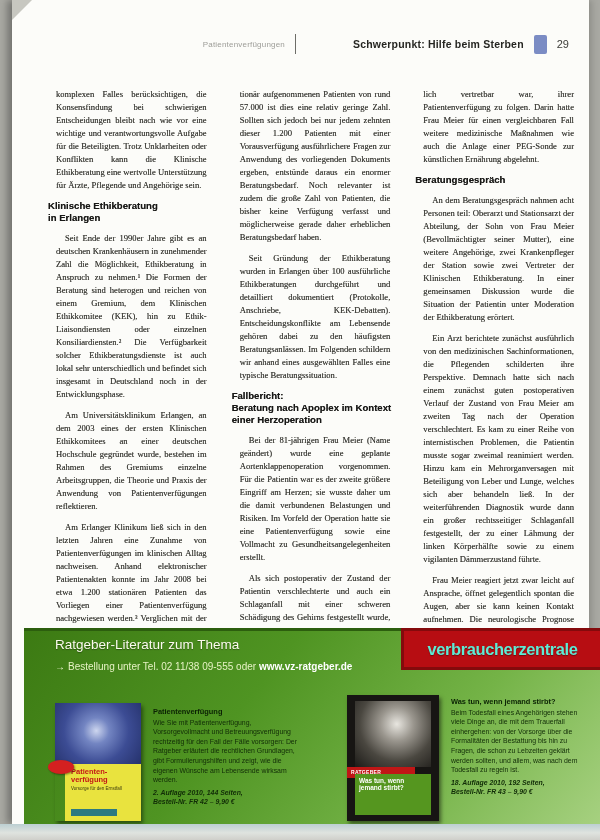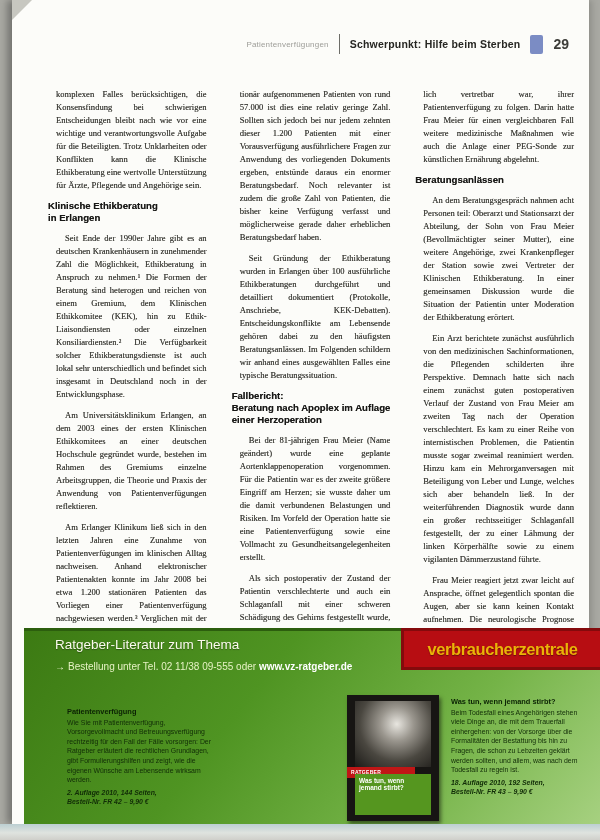--- a/index.html
+++ b/index.html
@@ -11,23 +11,23 @@
          box-shadow:-5px 0 7px rgba(0,0,0,.30), 4px 0 6px rgba(0,0,0,.12);}
   .fold{position:absolute;left:0;top:0;width:0;height:0;
         border-top:20px solid #b9b9b2;border-right:20px solid transparent;opacity:.8;}
   .bottom-strip{position:absolute;left:0;top:824px;width:600px;height:16px;
         background:linear-gradient(180deg,#bccfd2 0%,#dfe3df 55%,#cfcfca 100%);}
 
   
   .pagehead{position:absolute;right:20px;top:34px;display:flex;align-items:center;gap:10px;}
   .kicker{font-size:8px;color:#9d9d98;letter-spacing:.2px;}
   .head-divider{width:1px;height:20px;background:#6d6d68;}
-  .head-title{font-size:10.5px;font-weight:bold;color:#262622;letter-spacing:.2px;}
+  .head-title{font-size:10.5px;font-weight:bold;color:#262622;letter-spacing:.2px;margin-left:47px;}
   .head-square{width:13px;height:19px;border-radius:2px;}
-  .pageno{font-size:14px;font-weight:bold;color:#3c3c38;}
+  .pageno{font-size:11px;font-weight:normal;color:#3c3c38;}
 
   
   .columns{position:absolute;left:36px;top:80px;width:534px;height:546px;display:flex;gap:17px;}
   .col{flex:1;height:100%;overflow:hidden;text-align:justify;
        font-family:"Liberation Serif",serif;font-size:8.6px;line-height:13px;color:#3a3a35;
        text-shadow:0 0 .6px rgba(70,70,64,.75);}
   .col p{margin:8px;}
   .col p.ind{text-indent:9px;}
   .col h3{margin:8px 0 3px 0;font-family:"Liberation Sans",sans-serif;font-size:9.6px;
           line-height:12px;color:#181816;white-space:pre-line;text-align:left;
@@ -38,21 +38,21 @@
           background:linear-gradient(128deg,#3c7a13 0%,#4f9422 38%,#74b347 70%,#a7d181 100%);
           border-top:3px solid #2c5e0e;}
   .footer-title{position:absolute;left:31px;top:6px;font-size:13.5px;font-weight:normal;color:#fbfbee;
                 text-shadow:0 1px 1px rgba(0,0,0,.35);}
   .order-line{position:absolute;left:31px;top:30px;font-size:10px;color:#e6f2c4;}
   .order-line .arrow{margin-right:3px;color:#f2f8d8;}
   .order-line .link{font-weight:bold;color:#ffffff;}
 
   .brand-box{position:absolute;right:0;top:-3px;width:197px;height:36px;background:#b70d12;
              border:3px solid #840a0c;border-right:none;display:flex;align-items:center;justify-content:center;}
-  .brand-box span{color:#eab308;font-weight:bold;font-size:16.5px;letter-spacing:-.4px;
+  .brand-box span{color:#5eead4;font-weight:bold;font-size:16.5px;letter-spacing:-.4px;
                   text-shadow:0 1px 1px rgba(0,0,0,.4);}
 
   .books{position:absolute;left:31px;top:64px;right:14px;display:flex;}
   .book{display:flex;}
   .book-text{font-size:6.9px;line-height:9.6px;color:#112c07;}
   .book-text .btitle{font-weight:bold;font-size:7.4px;color:#0b2204;display:block;margin-bottom:1px;}
   .book-text .bmeta{font-weight:bold;font-style:italic;display:block;margin-top:3px;}
 
   
   .cover1{position:relative;width:86px;height:118px;margin-top:8px;box-shadow:2px 3px 4px rgba(0,0,0,.45);flex:none;}
@@ -95,46 +95,56 @@
           <h3>Klinische Ethikberatung
 in Erlangen</h3>
           <p class="ind">Seit Ende der 1990er Jahre gibt es an deutschen Krankenhäusern in zunehmender Zahl die Möglichkeit, Ethikberatung in Anspruch zu nehmen.¹ Die Formen der Beratung sind heterogen und reichen von einem Gremium, dem Klinischen Ethikkomitee (KEK), hin zu Ethik-Liaisondiensten oder einzelnen Konsiliardiensten.² Die Verfügbarkeit solcher Ethikberatungsdienste ist auch lokal sehr unterschiedlich und befindet sich insgesamt in Deutschland noch in der Entwicklungsphase.</p>
           <p class="ind">Am Universitätsklinikum Erlangen, an dem 2003 eines der ersten Klinischen Ethikkomitees an einer deutschen Hochschule gegründet wurde, bestehen im Rahmen des Gremiums einzelne Arbeitsgruppen, die Theorie und Praxis der Anwendung von Patientenverfügungen reflektieren.</p>
           <p class="ind">Am Erlanger Klinikum ließ sich in den letzten Jahren eine Zunahme von Patientenverfügungen im klinischen Alltag nachweisen. Anhand elektronischer Patientenakten konnte im Jahr 2008 bei etwa 1.200 stationären Patienten das Vorliegen einer Patientenverfügung nachgewiesen werden.³ Verglichen mit der Gesamtzahl der in jenem Jahr sta-</p>
         </div>
       <div class="col">
           <p>tionär aufgenommenen Patienten von rund 57.000 ist dies eine relativ geringe Zahl. Sollten sich jedoch bei nur jedem zehnten dieser 1.200 Patienten mit einer Vorausverfügung ausführlichere Fragen zur Anwendung des vorliegenden Dokuments ergeben, entstünde daraus ein enormer Beratungsbedarf. Noch relevanter ist zudem die große Zahl von Patienten, die bisher keine Verfügung verfasst und möglicherweise gerade daher erheblichen Beratungsbedarf haben.</p>
           <p class="ind">Seit Gründung der Ethikberatung wurden in Erlangen über 100 ausführliche Ethikberatungen durchgeführt und detailliert dokumentiert (Protokolle, Anschriebe, KEK-Debatten). Entscheidungskonflikte am Lebensende gehören dabei zu den häufigsten Beratungsanlässen. Im Folgenden schildern wir anhand eines ausgewählten Falles eine typische Beratungssituation.</p>
           <h3>Fallbericht:
-Beratung nach Apoplex im Auflage
+Beratung nach Apoplex im Kontext
 einer Herzoperation</h3>
           <p class="ind">Bei der 81-jährigen Frau Meier (Name geändert) wurde eine geplante Aortenklappenoperation vorgenommen. Für die Patientin war es der zweite größere Eingriff am Herzen; sie wusste daher um die damit verbundenen Belastungen und Risiken. Im Vorfeld der Operation hatte sie eine Patientenverfügung sowie eine Vollmacht zu Gesundheitsangelegenheiten erstellt.</p>
           <p class="ind">Als sich postoperativ der Zustand der Patientin verschlechterte und auch ein Schlaganfall mit einer schweren Schädigung des Gehirns festgestellt wurde, stellte sich für die beratenden Ärzte die Frage, ob es in dieser Situation recht-</p>
         </div>
       <div class="col">
           <p>lich vertretbar war, ihrer Patientenverfügung zu folgen. Darin hatte Frau Meier für einen vergleichbaren Fall weitere medizinische Maßnahmen wie auch die Anlage einer PEG-Sonde zur künstlichen Ernährung abgelehnt.</p>
-          <h3>Beratungsanlässen</h3>
+          <h3>Beratungsgespräch</h3>
           <p class="ind">An dem Beratungsgespräch nahmen acht Personen teil: Oberarzt und Stationsarzt der Abteilung, der Sohn von Frau Meier (Bevollmächtigter seiner Mutter), eine weitere Angehörige, zwei Krankenpfleger der Station sowie zwei Vertreter der Klinischen Ethikberatung. In einer gemeinsamen Diskussion wurde die Situation der Patientin unter Moderation der Ethikberatung erörtert.</p>
           <p class="ind">Ein Arzt berichtete zunächst ausführlich von den medizinischen Sachinformationen, die Pflegenden schilderten ihre Perspektive. Demnach hatte sich nach einem zunächst guten postoperativen Verlauf der Zustand von Frau Meier am zweiten Tag nach der Operation verschlechtert. Es kam zu einer Reihe von internistischen Problemen, die Patientin musste sogar zweimal reanimiert werden. Hinzu kam ein Mehrorganversagen mit Beteiligung von Leber und Lunge, welches sich aber behandeln ließ. In der weiterführenden Diagnostik wurde dann ein großer rechtsseitiger Schlaganfall festgestellt, der zu einer Lähmung der linken Körperhälfte sowie zu einem vigilanten Dämmerzustand führte.</p>
           <p class="ind">Frau Meier reagiert jetzt zwar leicht auf Ansprache, öffnet gelegentlich spontan die Augen, aber sie kann keinen Kontakt aufnehmen. Die neurologische Prognose sei aufgrund der ausgedehnten Schädigung des Gehirns schlecht. Nach ärztli-</p>
         </div>
     </div>
 
     <div class="footer">
       <div class="footer-title">Ratgeber-Literatur zum Thema</div>
       <div class="order-line">
         <span class="arrow">→</span><span>Bestellung unter Tel. 02 11/38 09-555 oder </span><span class="link">www.vz-ratgeber.de</span>
       </div>
       <div class="brand-box" style="background: rgb(183, 13, 18);">
         <span>verbraucherzentrale</span>
       </div>
 
       <div class="books">
 
         <div class="book" style="width:292px;">
+          <div class="cover1">
+            <div class="photo"></div>
+            <div class="yellow">
+              <span class="ct">Patienten-</span>
+              <span class="ct">verfügung</span>
+              <span class="csub">Vorsorge für den Ernstfall</span>
+              <span class="cbar"></span>
+            </div>
+            <div class="oval"></div>
+          </div>
           <div class="book-text" style="margin-left:12px;width:152px;margin-top:12px;">
             <span class="btitle">Patientenverfügung</span>
             <span>Wie Sie mit Patientenverfügung, Vorsorgevollmacht und Betreuungsverfügung rechtzeitig für den Fall der Fälle vorsorgen: Der Ratgeber erläutert die rechtlichen Grundlagen, gibt Formulierungshilfen und zeigt, wie die eigenen Wünsche am Lebensende wirksam werden.</span>
             <span class="bmeta"><span>2. Auflage 2010, 144 Seiten,</span><br><span>Bestell-Nr. FR 42 – 9,90 €</span></span>
           </div>
         </div>
 
         <div class="book">
           <div class="cover2">
             <div class="photo"></div>

